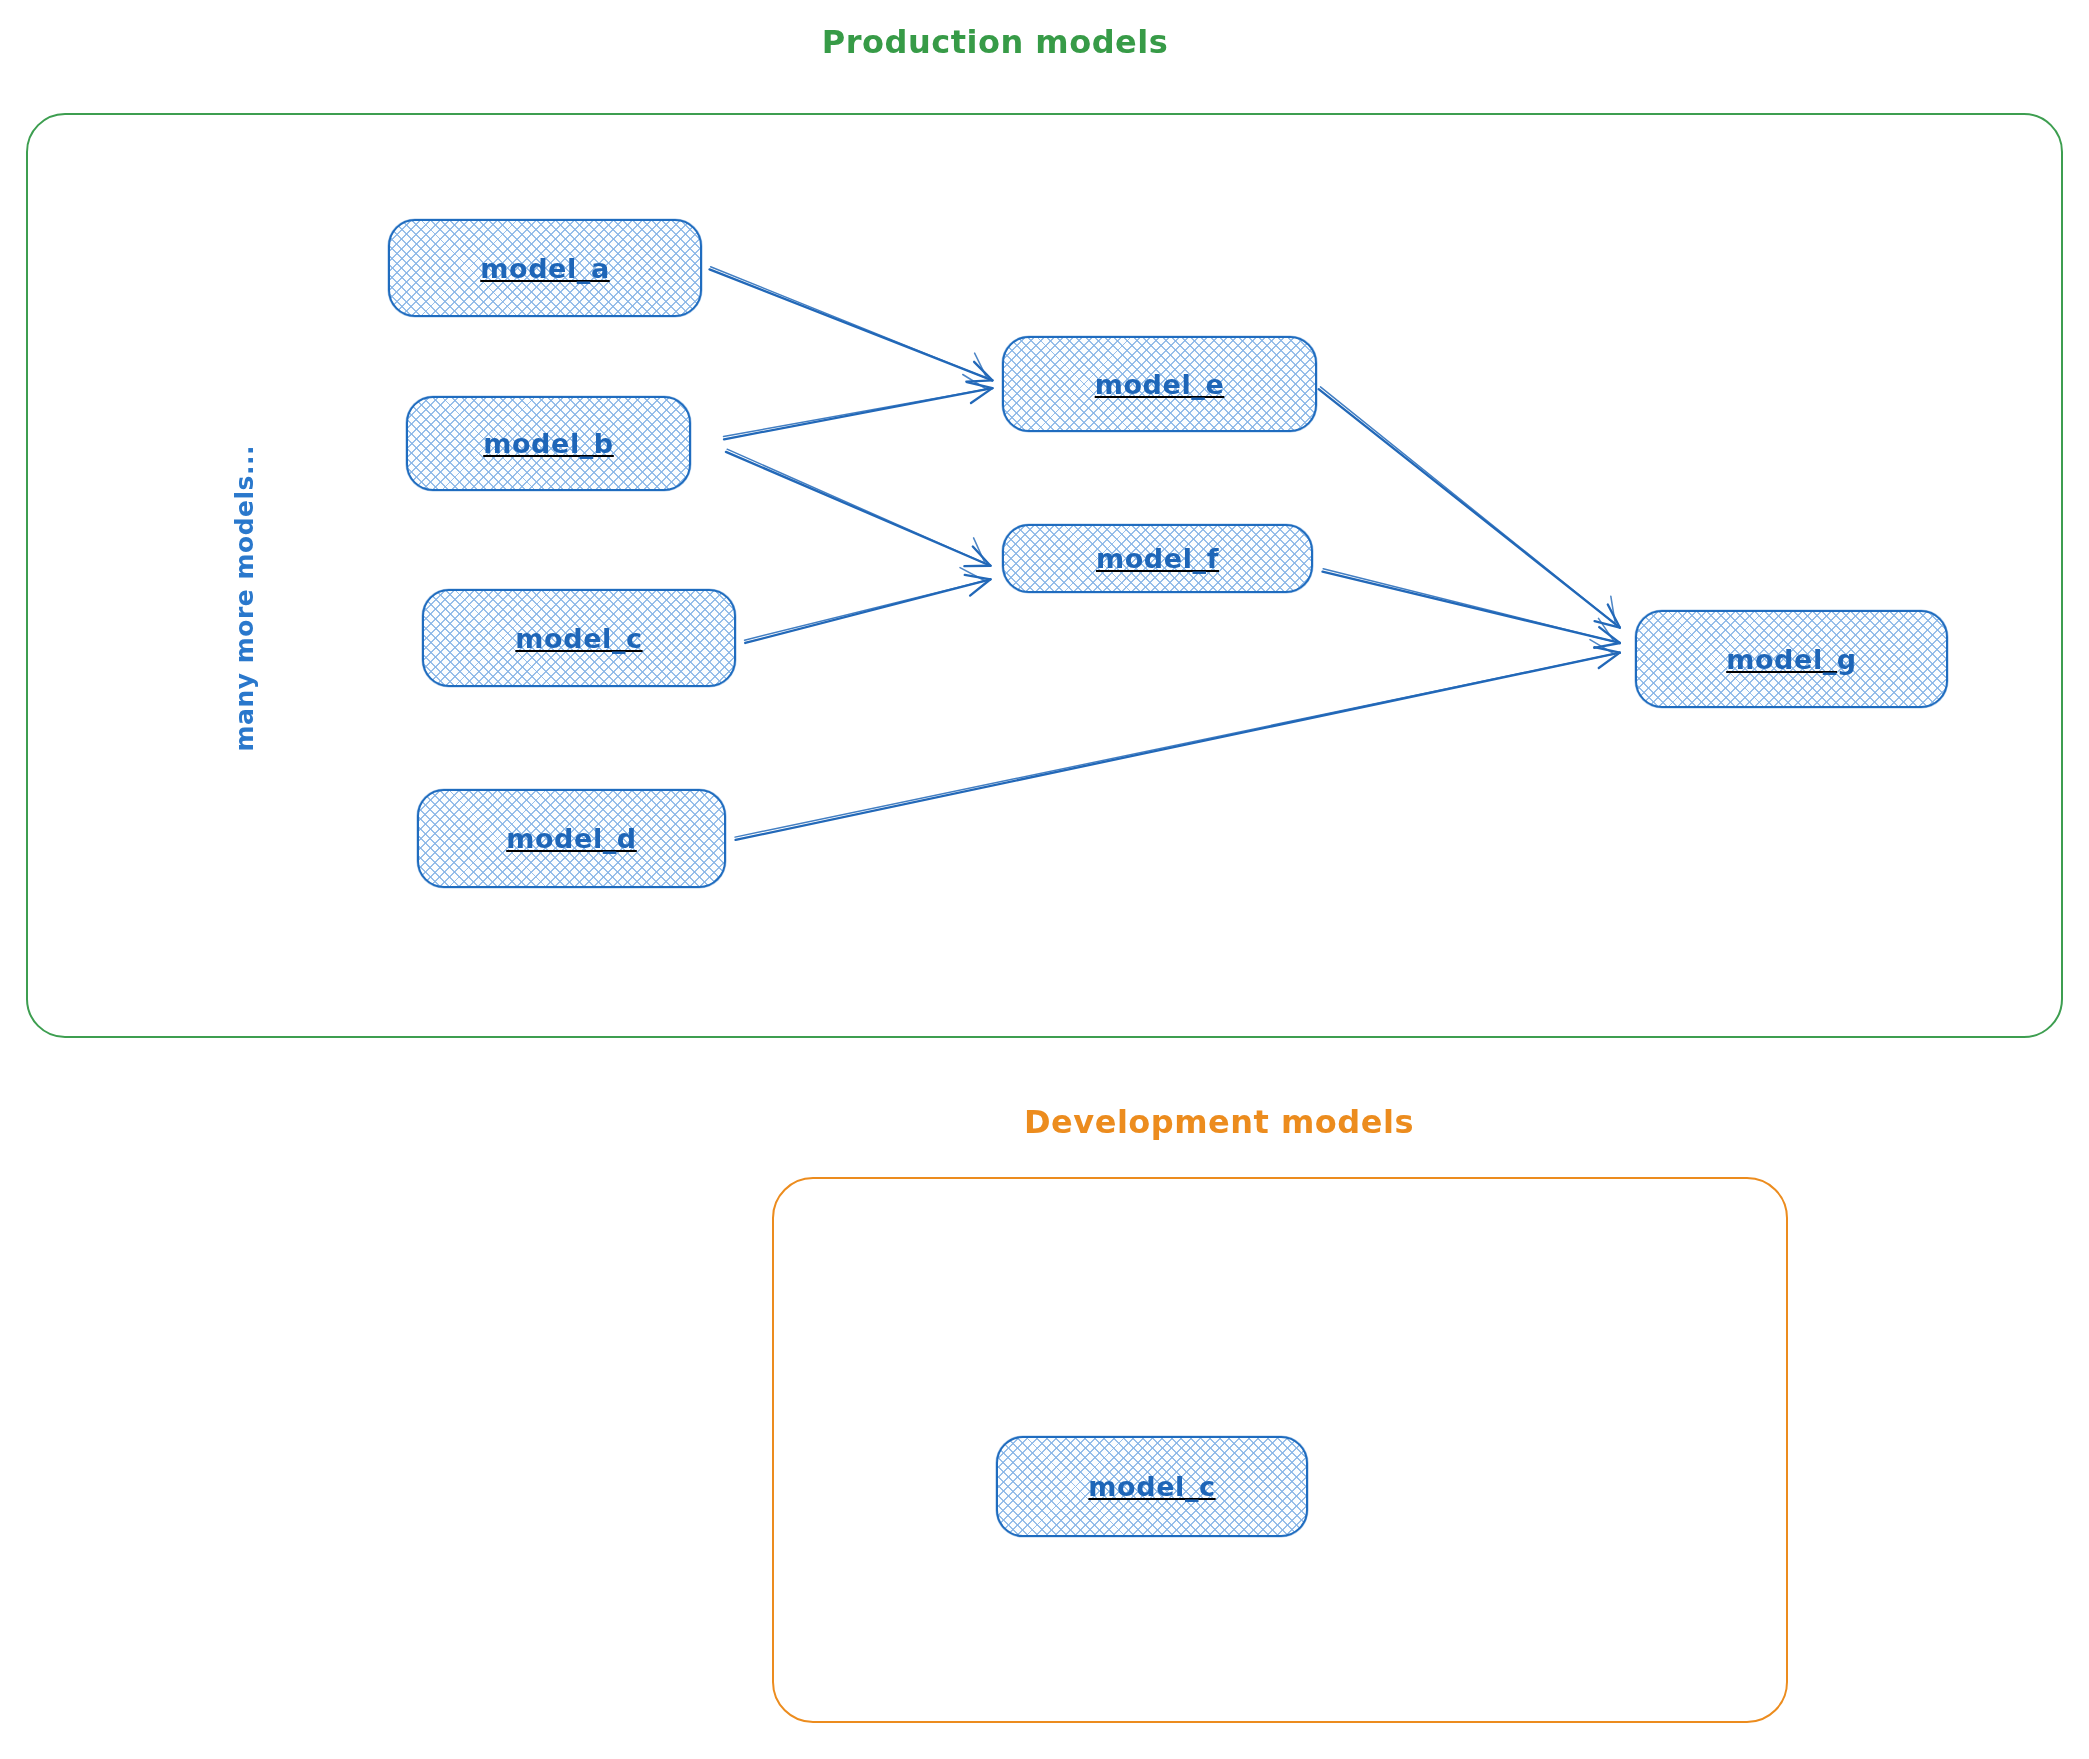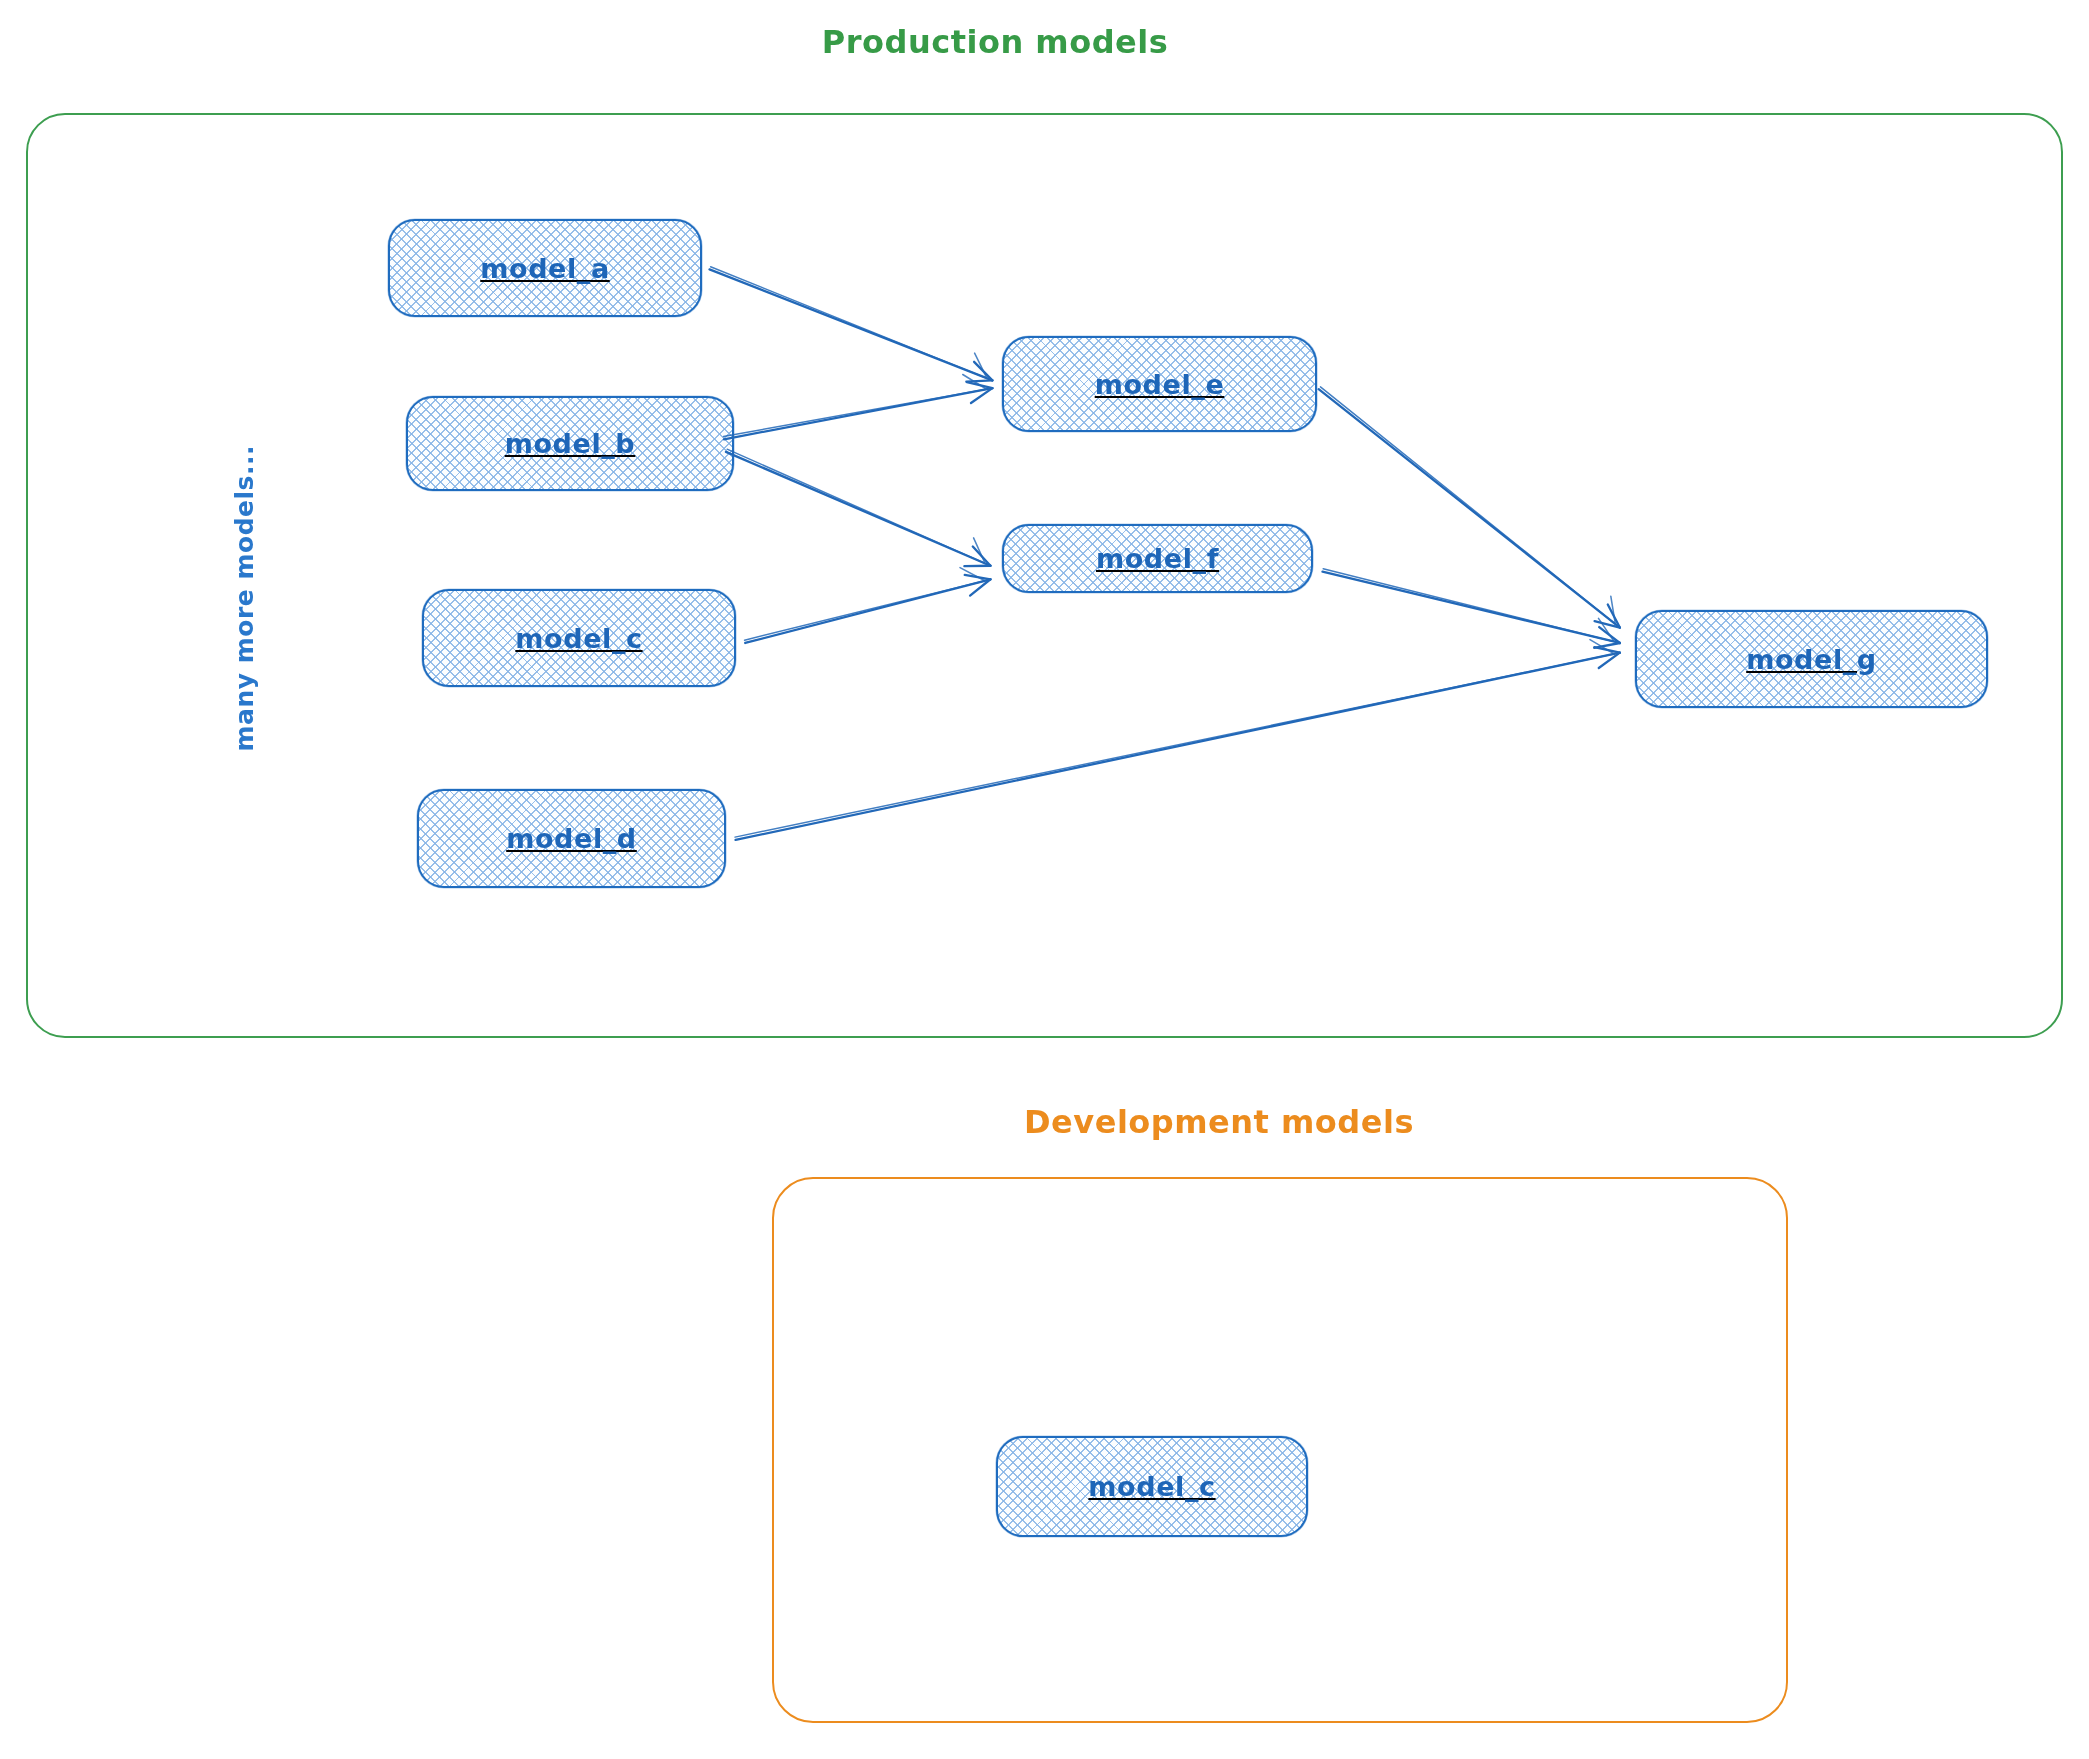--- a/index.html
+++ b/index.html
@@ -45,41 +45,41 @@
 
   <div class="frame-title production">Production models</div>
   <div class="frame production"></div>
 
   <div class="side-note">many more models...</div>
 
   <div class="node" style="left:388px;top:219px;width:314px;height:98px">
     <span class="node-label">model_a</span>
   </div>
 
-  <div class="node" style="left:406px;top:396px;width:328px;height:95px">
+  <div class="node" style="left:406px;top:396px;width:285px;height:95px">
     <span class="node-label">model_b</span>
   </div>
 
   <div class="node" style="left:422px;top:589px;width:314px;height:98px">
     <span class="node-label">model_c</span>
   </div>
 
   <div class="node" style="left:417px;top:789px;width:309px;height:99px">
     <span class="node-label">model_d</span>
   </div>
 
   <div class="node" style="left:1002px;top:336px;width:315px;height:96px">
     <span class="node-label">model_e</span>
   </div>
 
   <div class="node" style="left:1002px;top:524px;width:311px;height:69px">
     <span class="node-label">model_f</span>
   </div>
 
-  <div class="node" style="left:1635px;top:610px;width:353px;height:98px">
+  <div class="node" style="left:1635px;top:610px;width:313px;height:98px">
     <span class="node-label">model_g</span>
   </div>
 
   <div class="frame-title development">Development models</div>
   <div class="frame development"></div>
 
   <div class="node" style="left:996px;top:1436px;width:312px;height:101px">
     <span class="node-label">model_c</span>
   </div>
 

